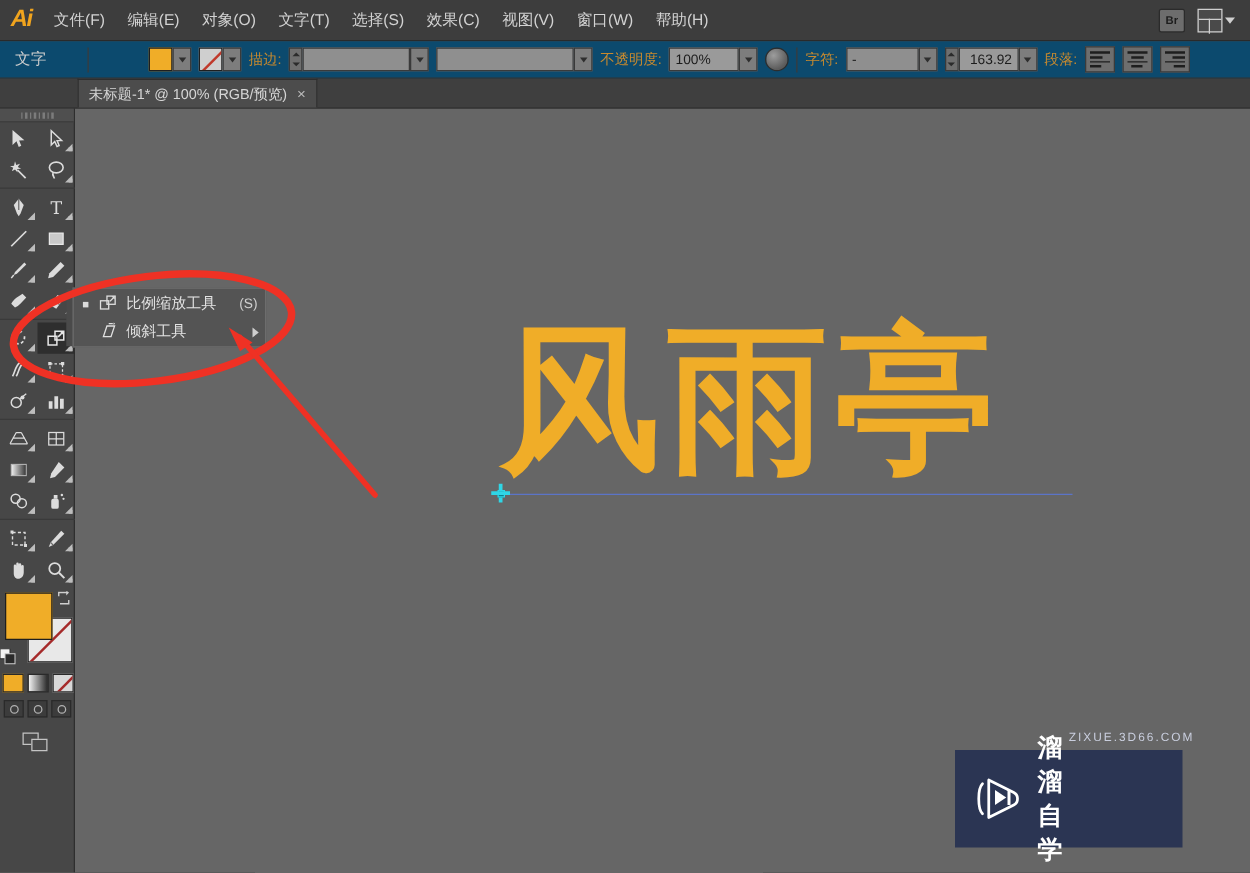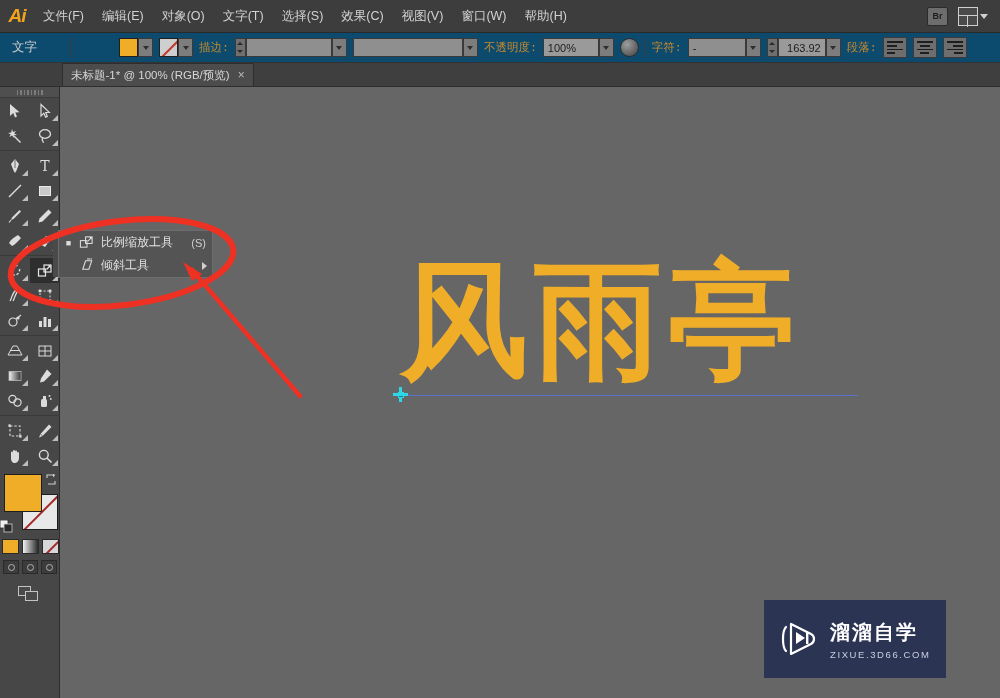--- a/index.html
+++ b/index.html
@@ -41,21 +41,21 @@
   .ws-grid::after { content: ""; position: absolute; left: 8px; top: 7px; width: 1.4px; height: 12px; background: #cfcfcf; }
   .caret-d { width: 0; height: 0; border-left: 4.5px solid transparent; border-right: 4.5px solid transparent; border-top: 5px solid #d0d0d0; }
 
   
   .ctrlbar {
     position: absolute; left: 0; top: 33px; width: 1000px; height: 30px;
     background: #0c4a6e; border-bottom: 1px solid #333;
     display: flex; align-items: center; padding: 0 6px; gap: 6px;
   }
   .cb-label { color: #cdcdcd; font-size: 12.5px; white-space: nowrap; }
-  .cb-label-o { color: #c98a2e; font-size: 11.5px; white-space: nowrap; font-family: Liberation Mono, monospace; }
+  .cb-label-o { color: #c98a2e; font-size: 11.5px; white-space: nowrap; }
   .sep-v { width: 1px; height: 20px; background: #3b3b3b; }
   .swatch-box {
     width: 19px; height: 19px; border: 1px solid #1f1f1f; background: #f0ad28;
   }
   .swatch-none {
     width: 19px; height: 19px; border: 1px solid #1f1f1f; background: #cfcfcf; position: relative; overflow: hidden;
   }
   .swatch-none::after {
     content: ""; position: absolute; left: -3px; top: 8px; width: 28px; height: 2px;
     background: #c0392b; transform: rotate(-45deg);
@@ -229,21 +229,21 @@
   
   .annot { position: absolute; left: 0; top: 0; width: 1000px; height: 698px; pointer-events: none; z-index: 40; }
 
   
   .watermark {
     position: absolute; left: 764px; top: 600px; width: 182px; height: 78px;
     background: #2b3553; display: flex; align-items: center; gap: 10px; padding-left: 14px;
     z-index: 45;
   }
   .wm-logo { width: 42px; height: 42px; flex: none; }
-  .wm-text { display: flex; flex-direction: column; gap: 3px; }
+  .wm-text { display: flex; flex-direction: row; gap: 3px; }
   .wm-cn { color: #ffffff; font-size: 20px; letter-spacing: 2px; font-weight: bold; font-family: "DejaVu Sans", sans-serif; }
   .wm-en { color: #c9cede; font-size: 9.5px; letter-spacing: 1.6px; }
 </style>
 </head>
 <body>
 
 <div id="app">
 
   <div class="menubar">
     <div class="ai-logo">Ai</div>

